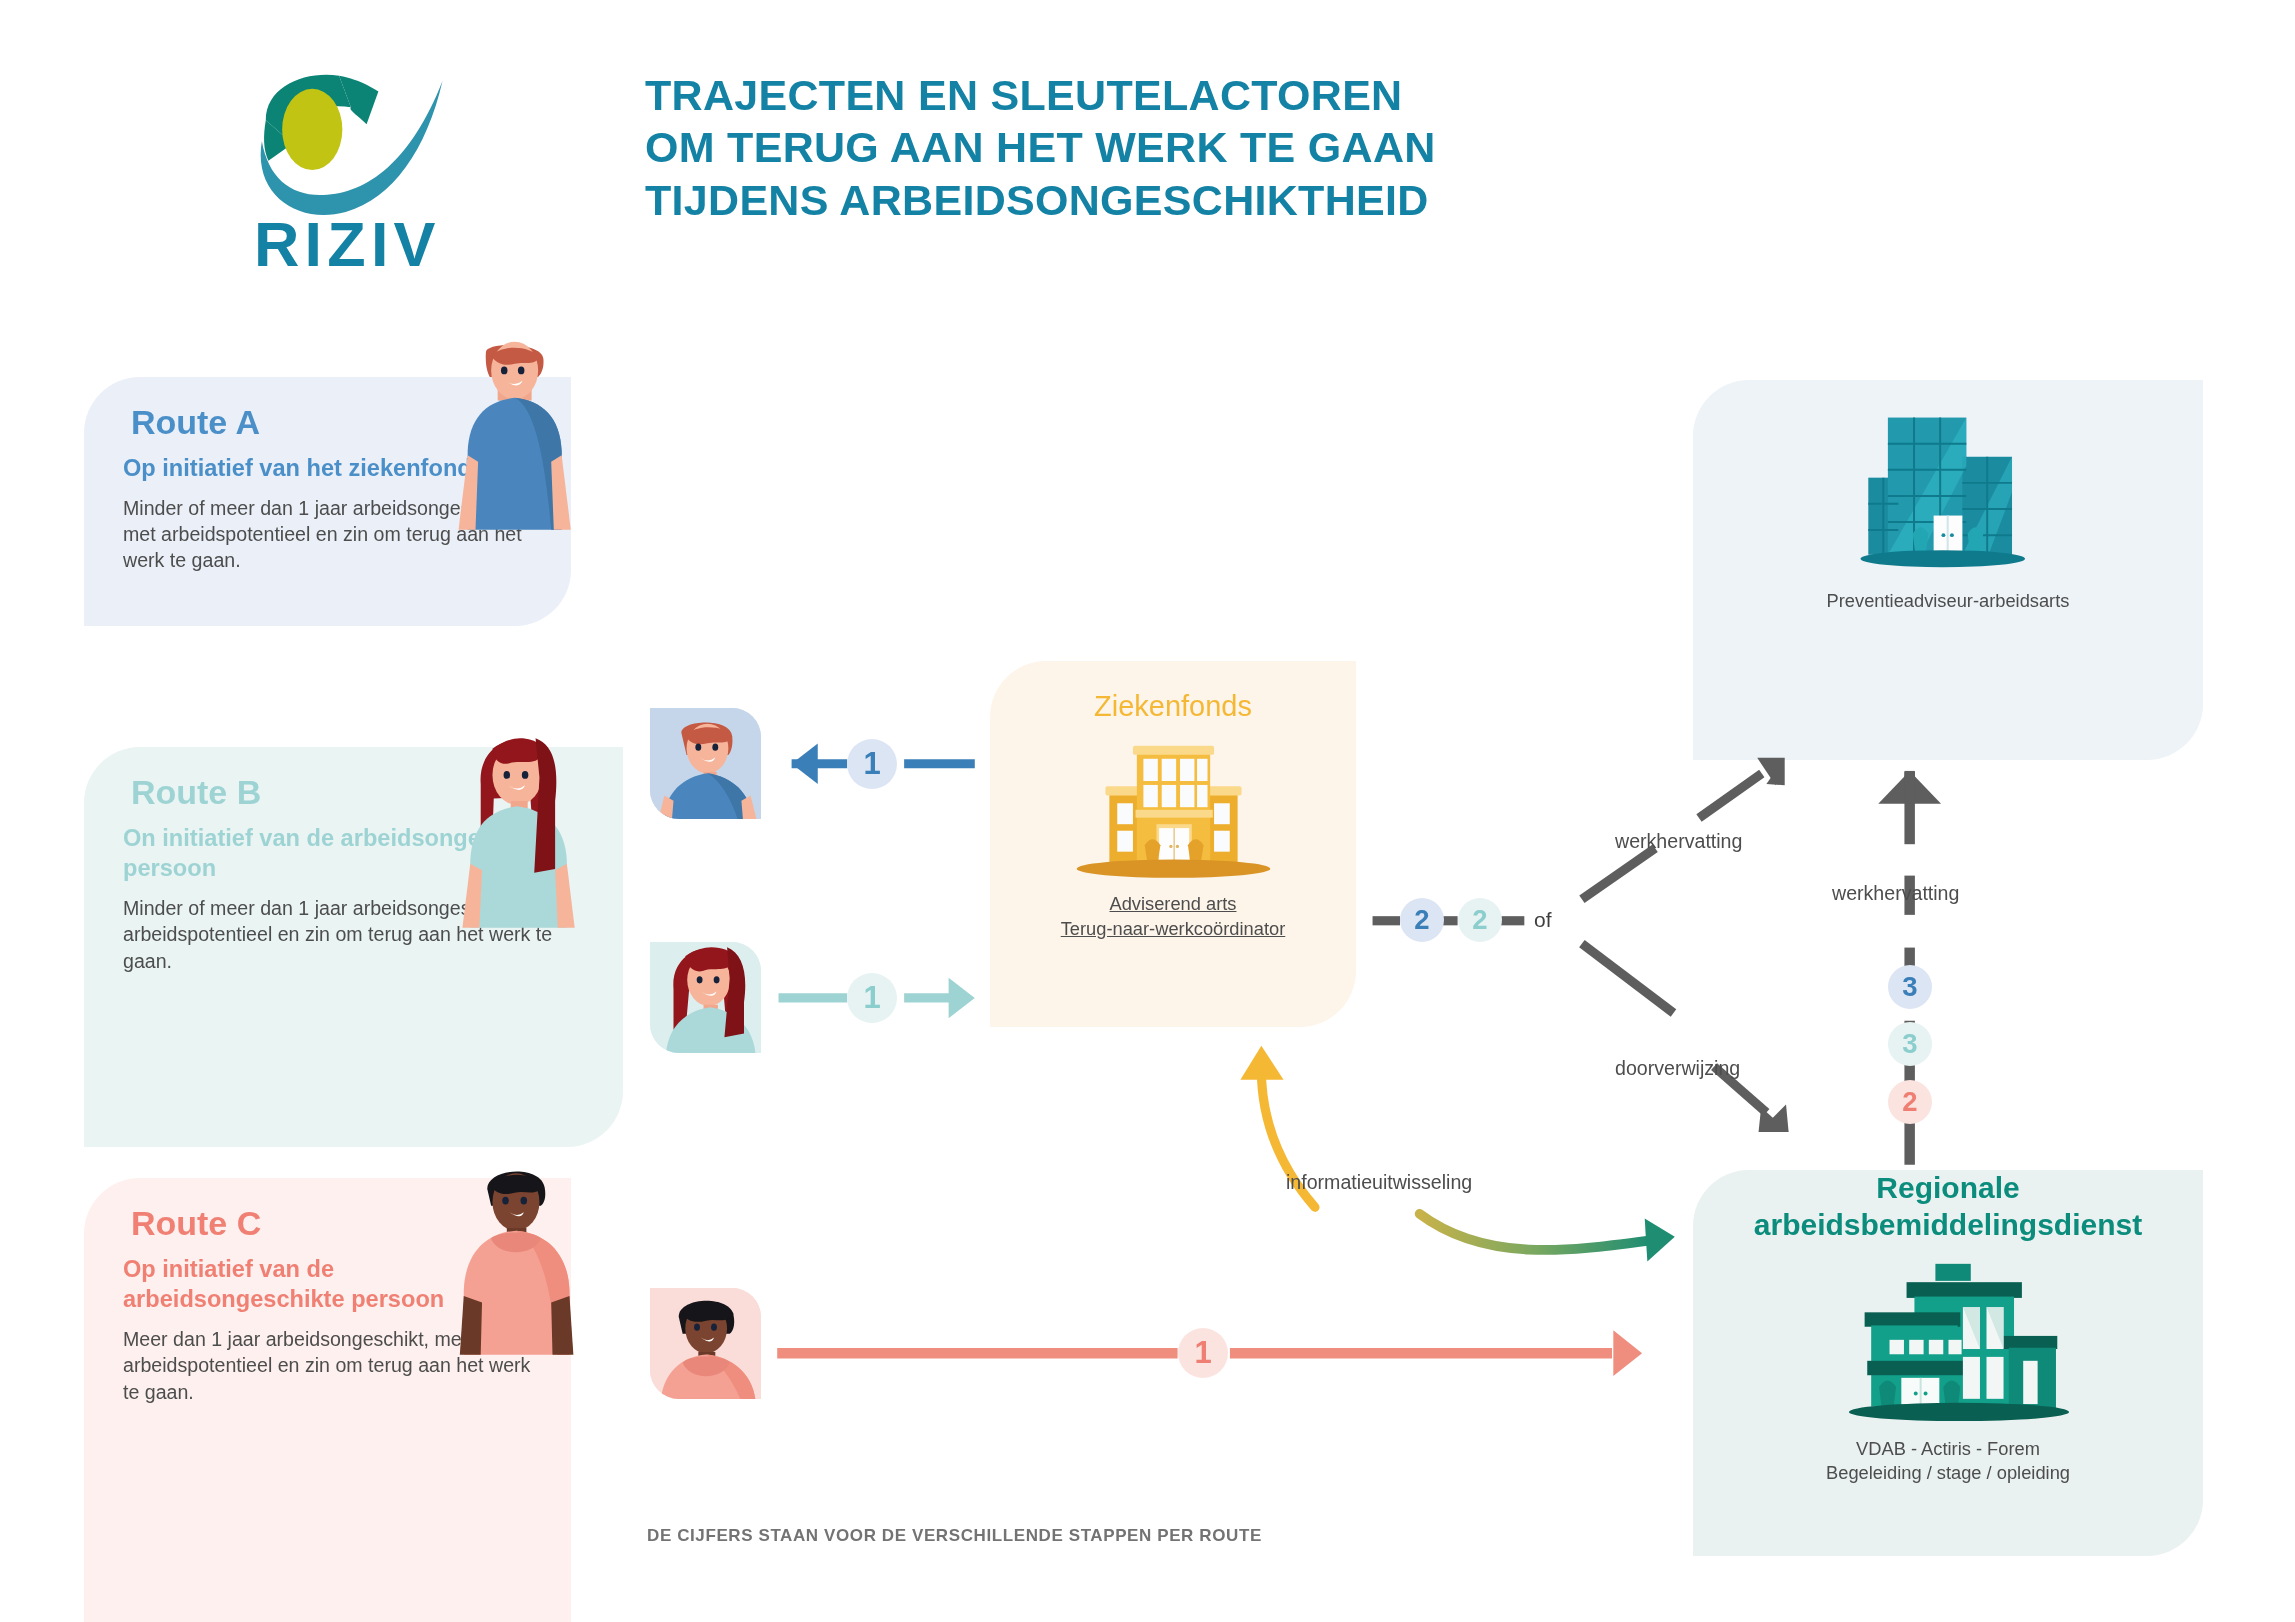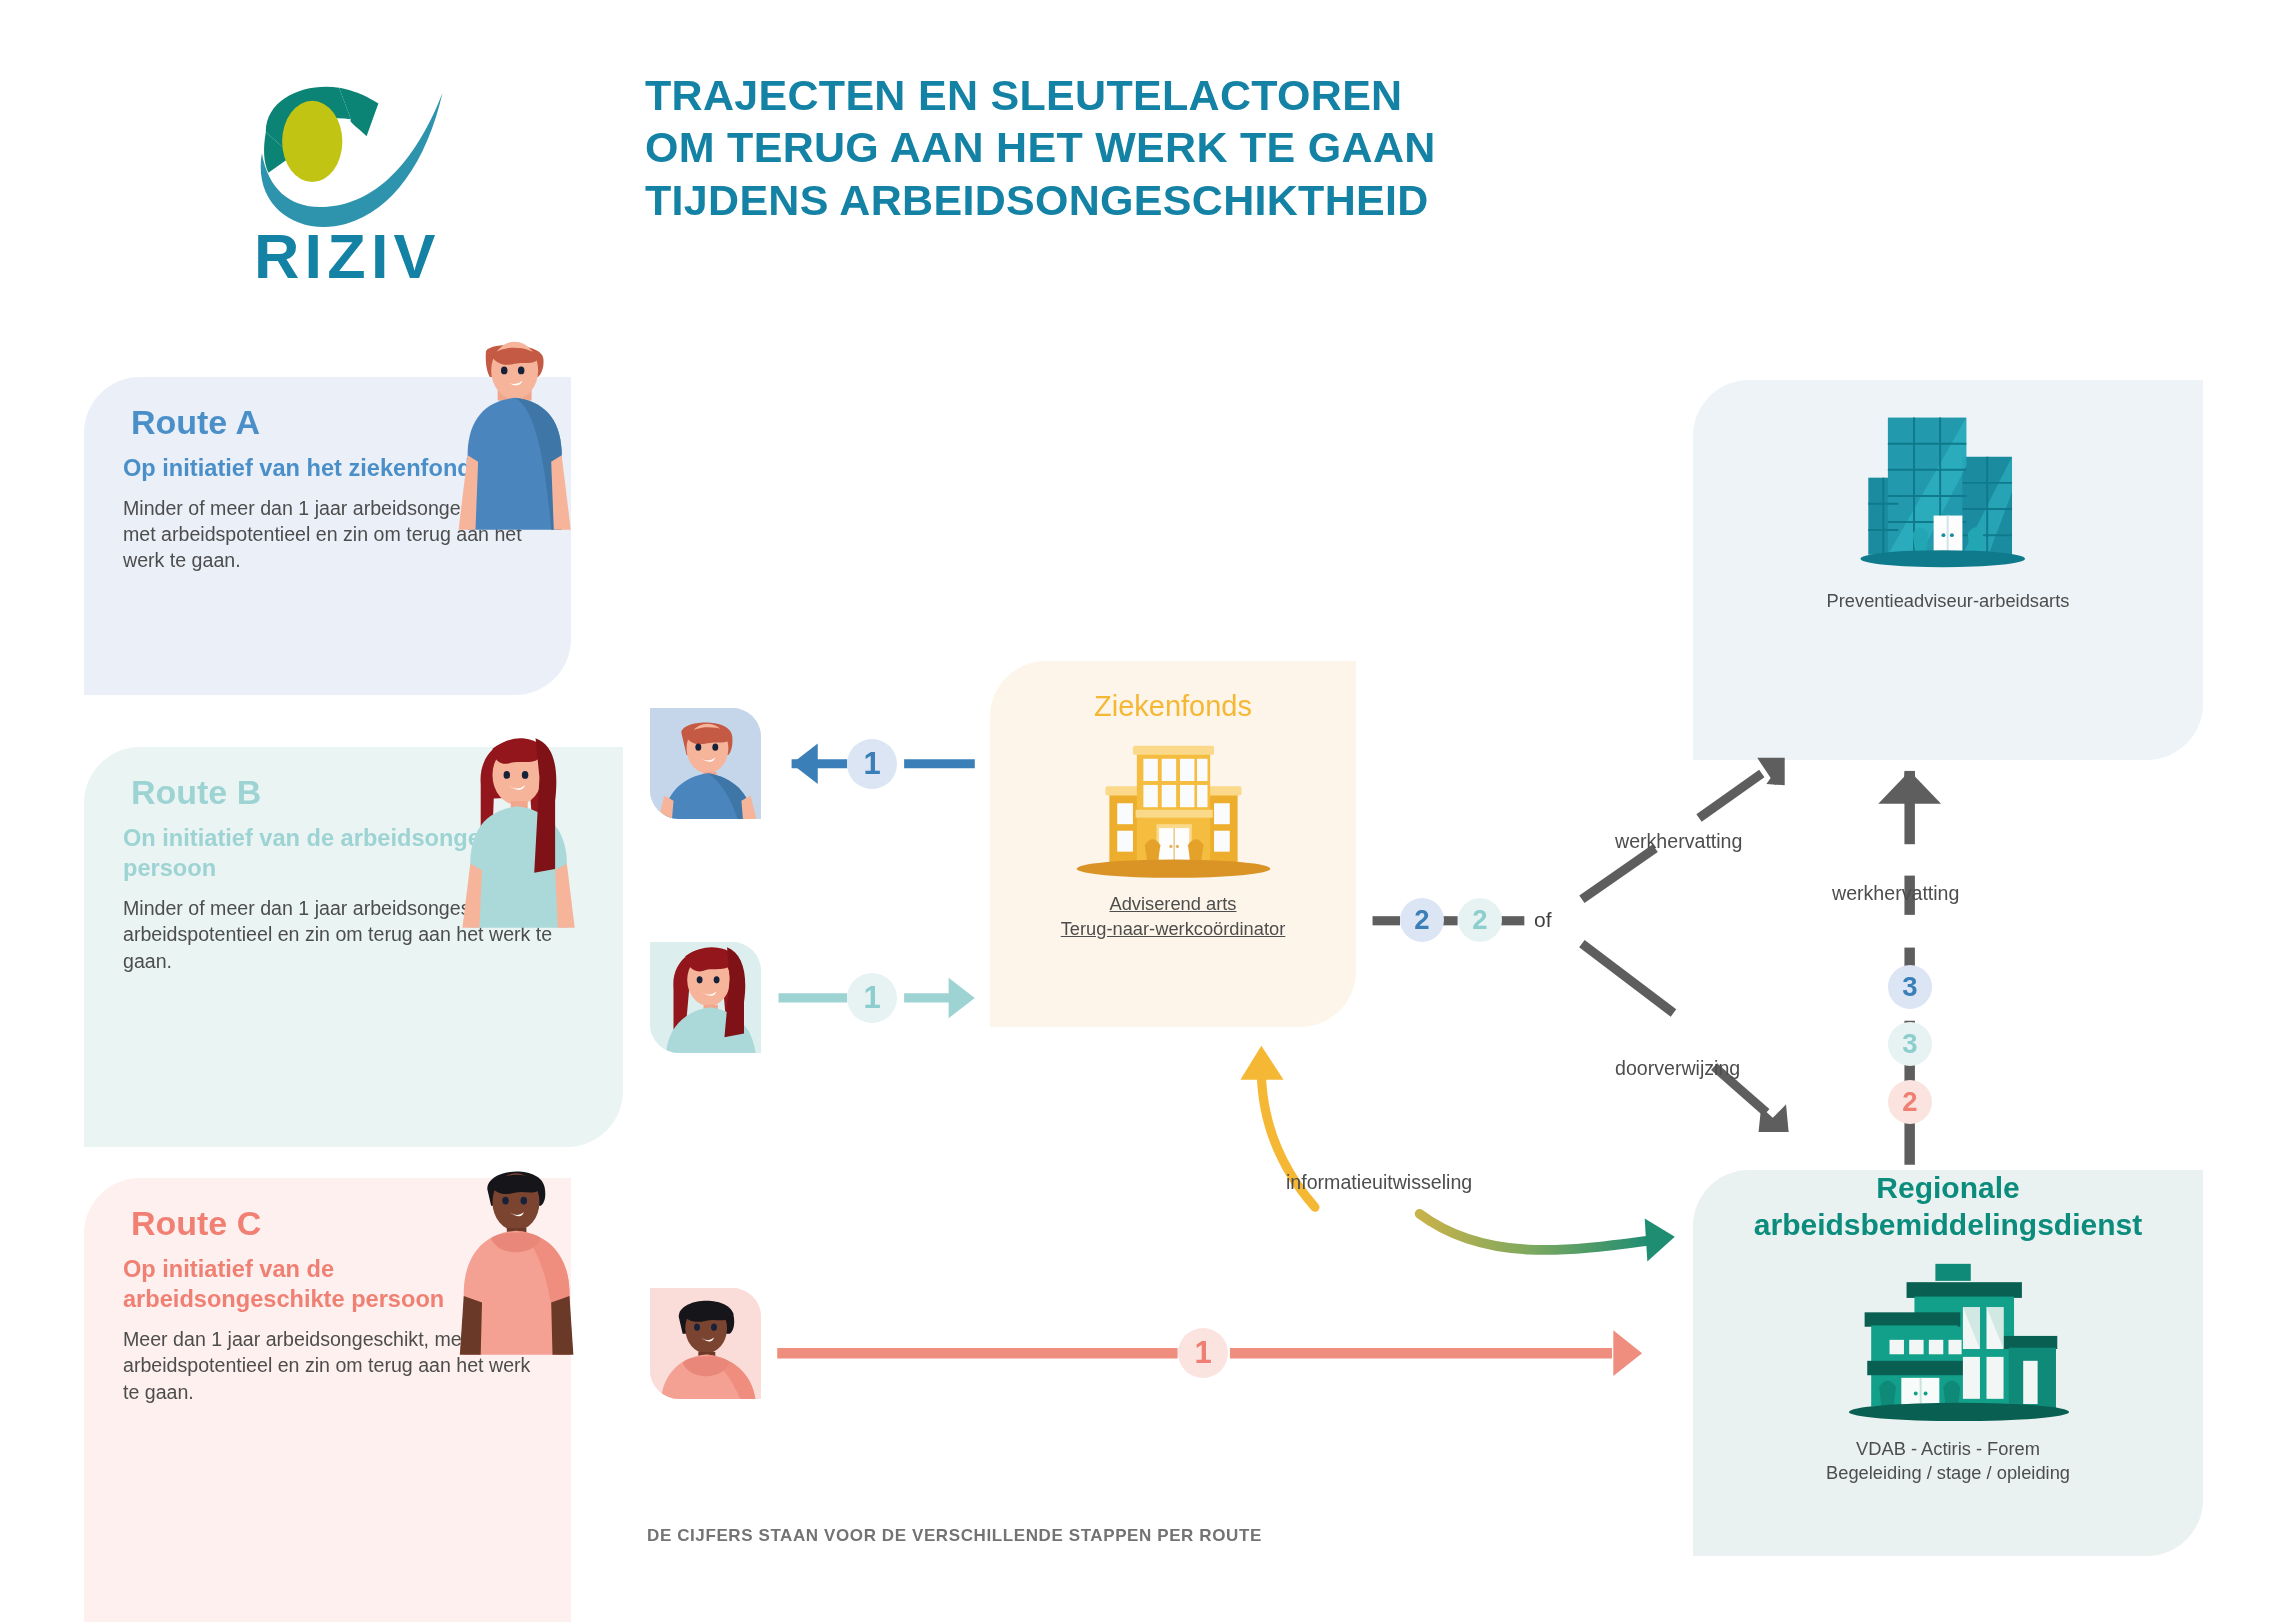--- a/index.html
+++ b/index.html
@@ -5,40 +5,40 @@
 <style>
   html,body{margin:0;padding:0;background:#ffffff;}
   body{
     width:2295px;height:1623px;position:relative;overflow:hidden;
     font-family:"Liberation Sans", sans-serif;
     -webkit-font-smoothing:antialiased;
   }
   .abs{position:absolute;}
 
   
-  #logo{left:182px;top:68px;width:288px;height:249px;}
+  #logo{left:182px;top:56px;width:288px;height:249px;}
   #logo svg{display:block;}
   #title{
     left:645px;top:69px;width:1243px;
     color:#1382a4;font-weight:bold;font-size:43px;line-height:1.22;
     letter-spacing:0.3px;
   }
   #title div{white-space:nowrap;}
 
   
   .route-card{
     border-radius:56px 0 56px 0;
     box-sizing:border-box;
     padding:27.5px 39px 26px 39px;
   }
   .route-name{font-size:34px;font-weight:bold;margin:0 0 14.4px 7.9px;line-height:1;}
   .route-sub{font-size:23.6px;font-weight:bold;line-height:1.28;margin:0 0 11.8px 0;}
   .route-desc{font-size:19.6px;line-height:1.34;color:#4d4d4d;margin:0;}
 
-  #cardA{left:84px;top:377px;width:487px;height:318px;background:#eaeff8;padding-left:39px;}
+  #cardA{left:84px;top:377px;width:487px;height:249px;background:#eaeff8;padding-left:39px;}
   #cardB{left:84px;top:747px;width:539px;height:400px;background:#e9f4f3;}
   #cardC{left:84px;top:1178px;width:487px;height:503px;background:#fdf0ee;}
 
   #cardA .route-name,#cardA .route-sub{color:#4a8fc8;}
   #cardB .route-name,#cardB .route-sub{color:#9ed3d4;}
   #cardC .route-name,#cardC .route-sub{color:#f08073;}
 
   
   .card-person{position:absolute;width:124px;height:190px;}
   #personA{left:452px;top:340px;}

